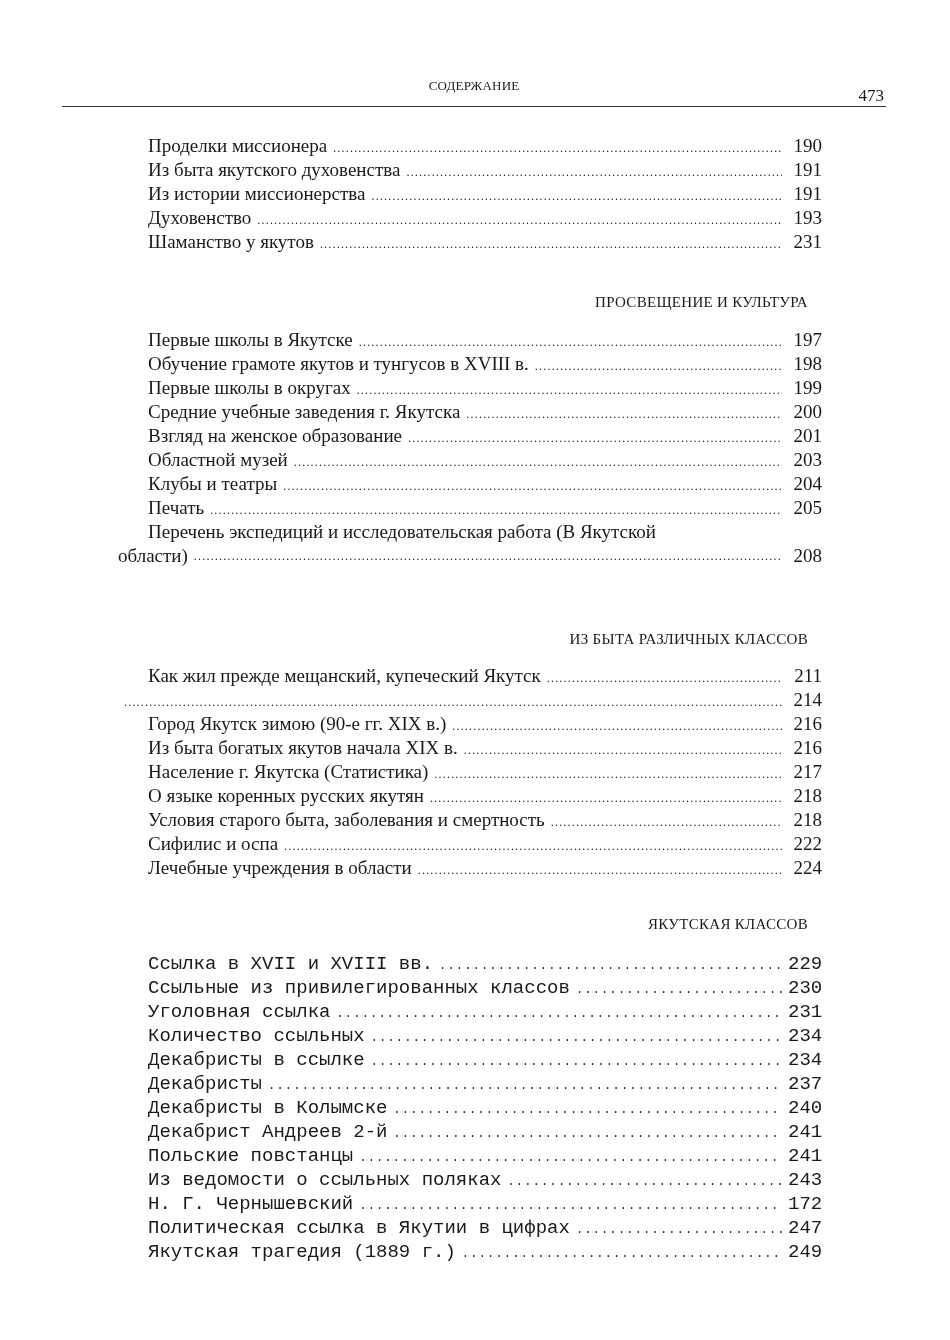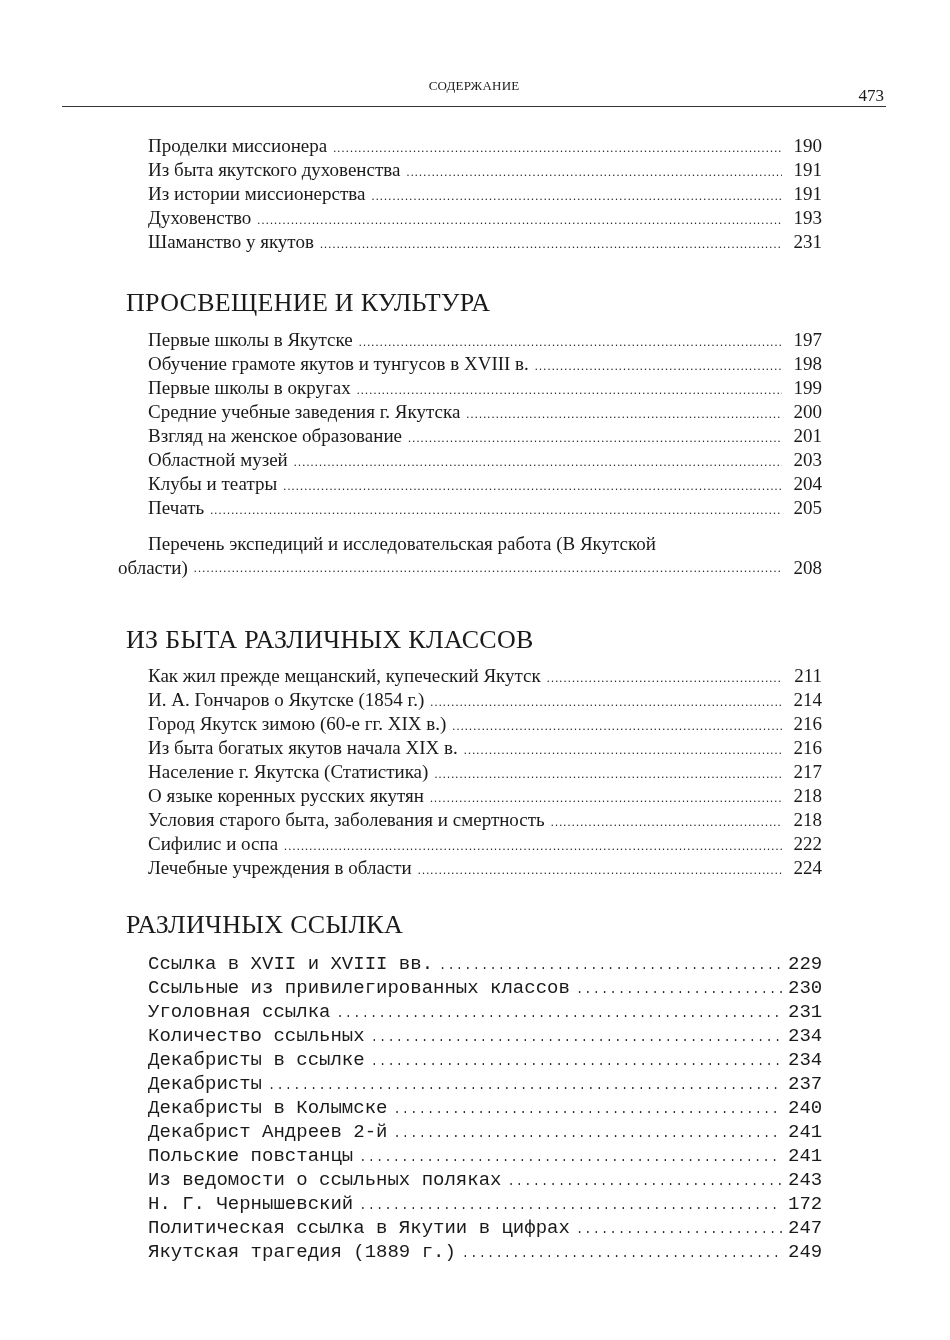--- a/index.html
+++ b/index.html
@@ -14,25 +14,25 @@
     .toc { position: absolute; left: 118px; width: 704px; }
     .toc-list { margin: 0; padding: 0; list-style: none; }
     .entry { display: flex; align-items: baseline; font-size: 19px; line-height: 24px;
              height: 24px; white-space: nowrap; }
     .entry .title { padding-left: 30px; flex: 0 0 auto; }
     .entry .leader { flex: 1 1 auto; overflow: hidden; margin: 0 6px; font-size: 12px;
                      letter-spacing: 1.2px; color: #222; }
     .entry .leader::before { content: "..................................................................................................................................................................................................................."; }
     .entry .num { flex: 0 0 auto; width: 34px; text-align: right; }
     .entry.wrap { height: auto; display: block; }
-    .entry.wrap .first { padding-left: 30px; display: block; margin-top: 12px; }
+    .entry.wrap .first { padding-left: 30px; display: block; }
     .entry.wrap .second { display: flex; align-items: flex-start; }
     .entry.wrap .second .title { padding-left: 0; }
-    .section-heading { text-align: left; font-size: 26px; letter-spacing: 0.3px;
-                       margin: 8px; font-weight: normal; }
+    .section-heading { text-align: right; font-size: 15px; letter-spacing: 0.3px;
+                       margin: 14px; font-weight: normal; }
   </style>
 </head>
 <body>
 
 <div class="running-head">
   <div class="running-title">СОДЕРЖАНИЕ</div>
   <div class="page-number">473</div>
 </div>
 <div class="head-rule"></div>
 
@@ -126,26 +126,25 @@
   <h2 class="section-heading">ИЗ БЫТА РАЗЛИЧНЫХ КЛАССОВ</h2>
 </div>
 <div class="toc" style="top:664px;">
   <ul class="toc-list">
     <li class="entry">
         <span class="title">Как жил прежде мещанский, купеческий Якутск</span>
         <span class="leader"></span>
         <span class="num">211</span>
       </li>
     <li class="entry">
-        <span class="title">И. А. Гончаров о Якутске (1854 г.)</span>
         <span class="leader"></span>
         <span class="num">214</span>
       </li>
     <li class="entry">
-        <span class="title">Город Якутск зимою (60-е гг. XIX в.)</span>
+        <span class="title">Город Якутск зимою (90-е гг. XIX в.)</span>
         <span class="leader"></span>
         <span class="num">216</span>
       </li>
     <li class="entry">
         <span class="title">Из быта богатых якутов начала XIX в.</span>
         <span class="leader"></span>
         <span class="num">216</span>
       </li>
     <li class="entry">
         <span class="title">Население г. Якутска (Статистика)</span>
@@ -169,21 +168,21 @@
       </li>
     <li class="entry">
         <span class="title">Лечебные учреждения в области</span>
         <span class="leader"></span>
         <span class="num">224</span>
       </li>
   </ul>
 </div>
 
 <div class="toc" style="top:902px;">
-  <h2 class="section-heading">РАЗЛИЧНЫХ ССЫЛКА</h2>
+  <h2 class="section-heading">ЯКУТСКАЯ КЛАССОВ</h2>
 </div>
 <div class="toc" style="top:952px;font-family:Liberation Mono, monospace;">
   <ul class="toc-list">
     <li class="entry">
         <span class="title">Ссылка в XVII и XVIII вв.</span>
         <span class="leader"></span>
         <span class="num">229</span>
       </li>
     <li class="entry">
         <span class="title">Ссыльные из привилегированных классов</span>

